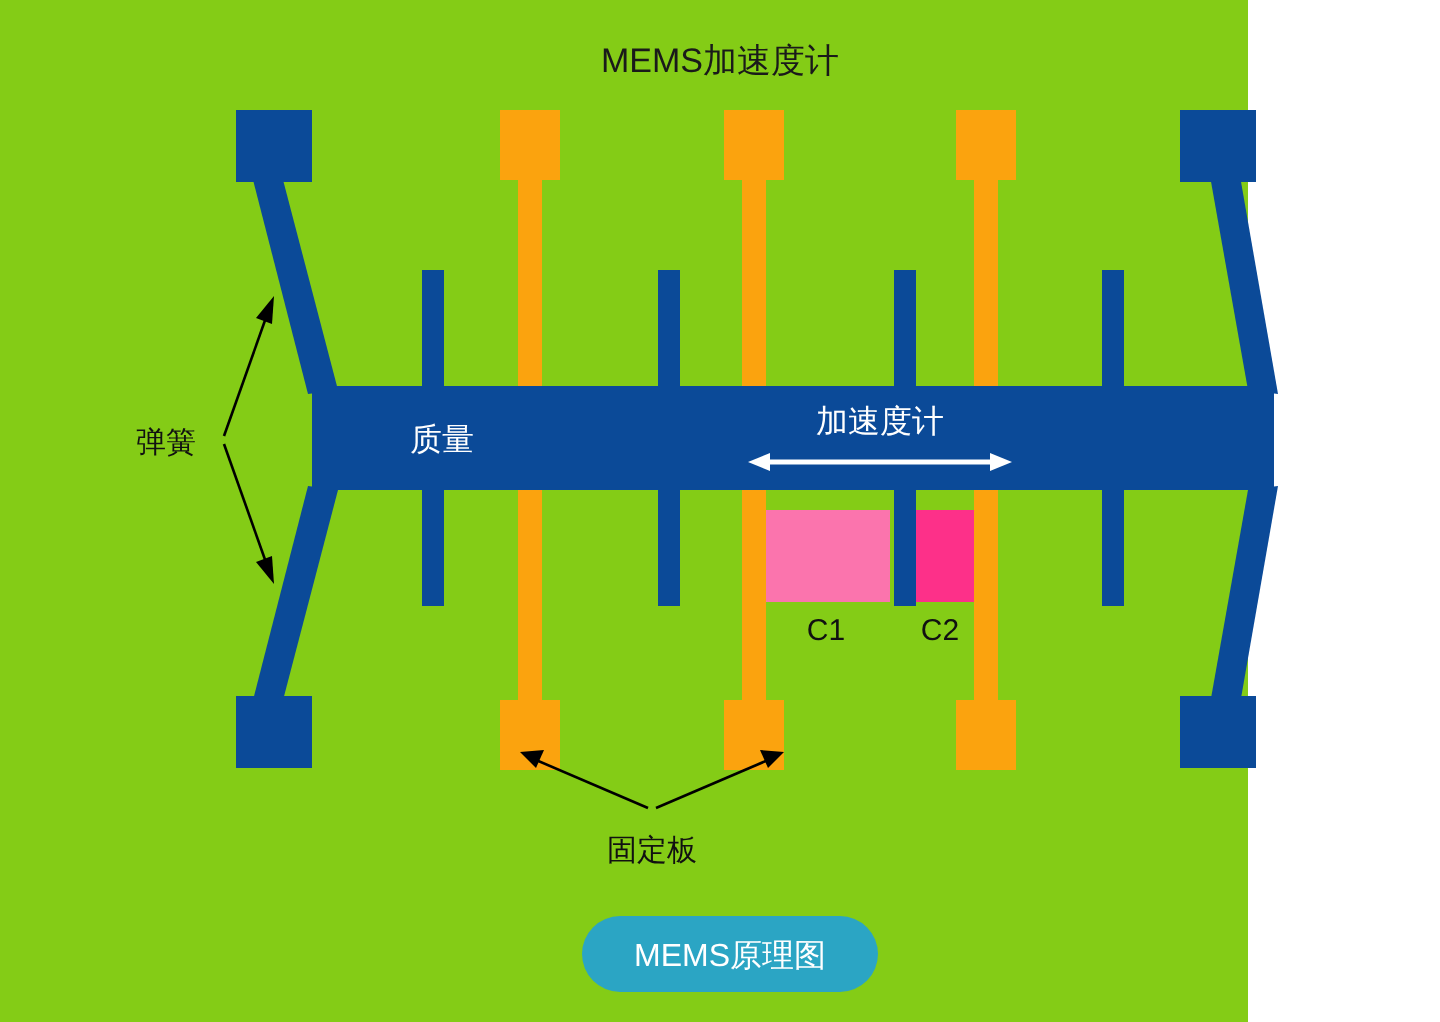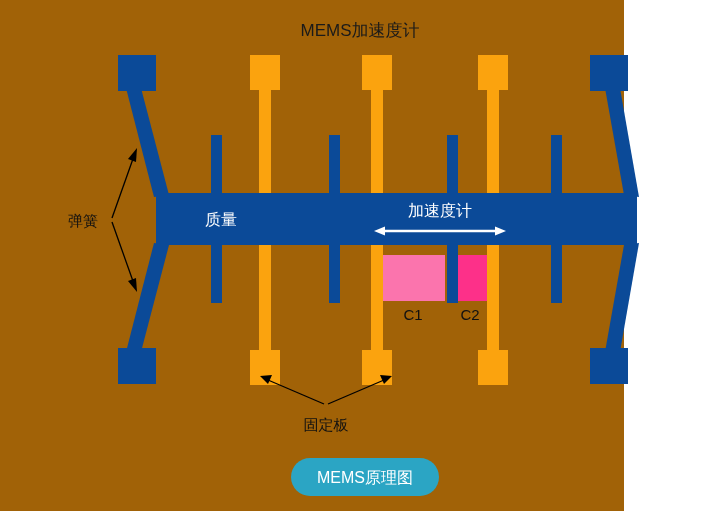--- a/index.html
+++ b/index.html
@@ -11,21 +11,21 @@
     width: 720px;
     height: 511px;
     font-family: "Liberation Sans", sans-serif;
     overflow: hidden;
     position: relative;
   }
   #stage {
     position: relative;
     width: 624px;
     height: 511px;
-    background: #a16207;
+    background: #84cc16;
   }
   #diagram {
     position: absolute;
     left: 0;
     top: 0;
     width: 720px;
     height: 511px;
     display: block;
   }
   .title-text {

